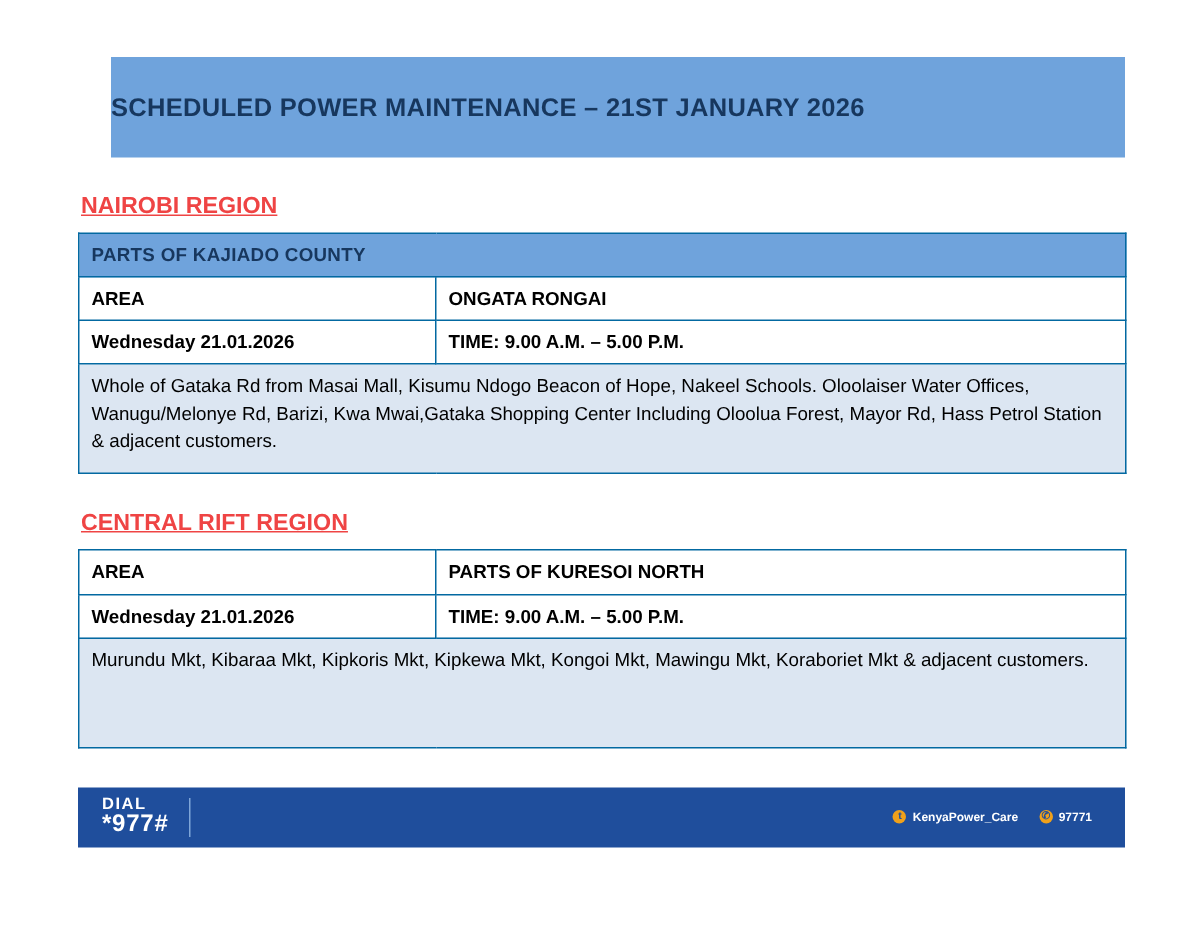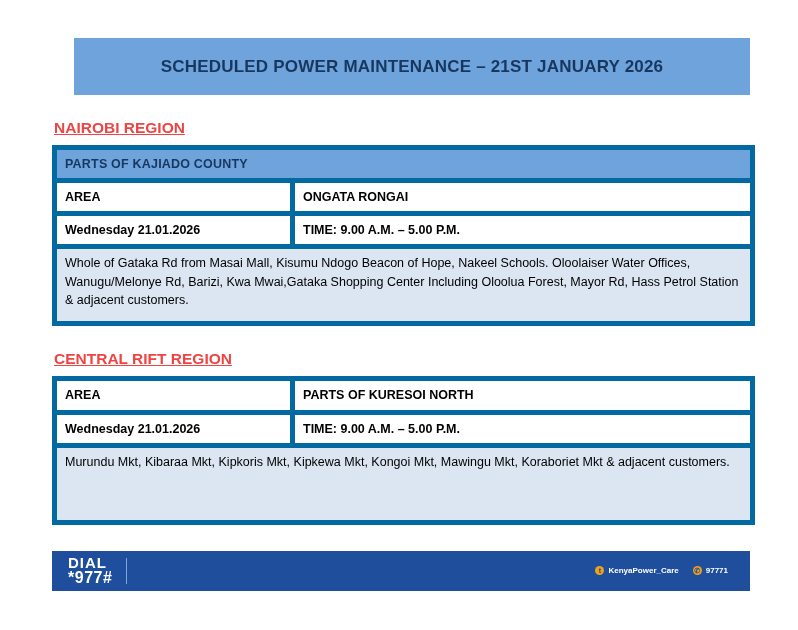--- a/index.html
+++ b/index.html
@@ -25,24 +25,24 @@
   .content {
     position: absolute;
     left: 52px;
     top: 38px;
     width: 698px;
   }
 
   
   .banner {
     background: #6fa3dc;
-    height: 57px;
-    display: flex;
-    align-items: center;
-    justify-content: center;
+    height: 67px;
+    display: flex;
+    align-items: center;
+    justify-content: flex-start;
     margin-left: 22px;
   }
   .banner-title {
     font-size: 17px;
     font-weight: bold;
     color: #17375e;
     letter-spacing: 0.2px;
     text-align: center;
   }
 
@@ -55,21 +55,21 @@
     margin: 24px 0 8px 2px;
   }
 
   
   table.sched {
     border-collapse: collapse;
     width: 698px;
     table-layout: fixed;
   }
   table.sched td {
-    border: 5px solid #0369a1;
+    border: 1px solid #0369a1;
     padding: 5px 8px;
     font-size: 12.5px;
     vertical-align: top;
     line-height: 1.45;
   }
   td.county-head {
     background: #6fa3dc;
     color: #17375e;
     font-weight: bold;
     font-size: 12.5px;
@@ -107,21 +107,21 @@
     padding: 0 16px;
     box-sizing: border-box;
     position: relative;
   }
   .dial-block {
     color: #ffffff;
     line-height: 1.0;
     padding-right: 14px;
   }
   .dial-word {
-    font-size: 15px;
+    font-size: 11px;
     font-weight: bold;
     letter-spacing: 1px;
   }
   .dial-num {
     font-size: 16px;
     font-weight: bold;
     letter-spacing: 0.5px;
   }
   .divider {
     width: 1px;

